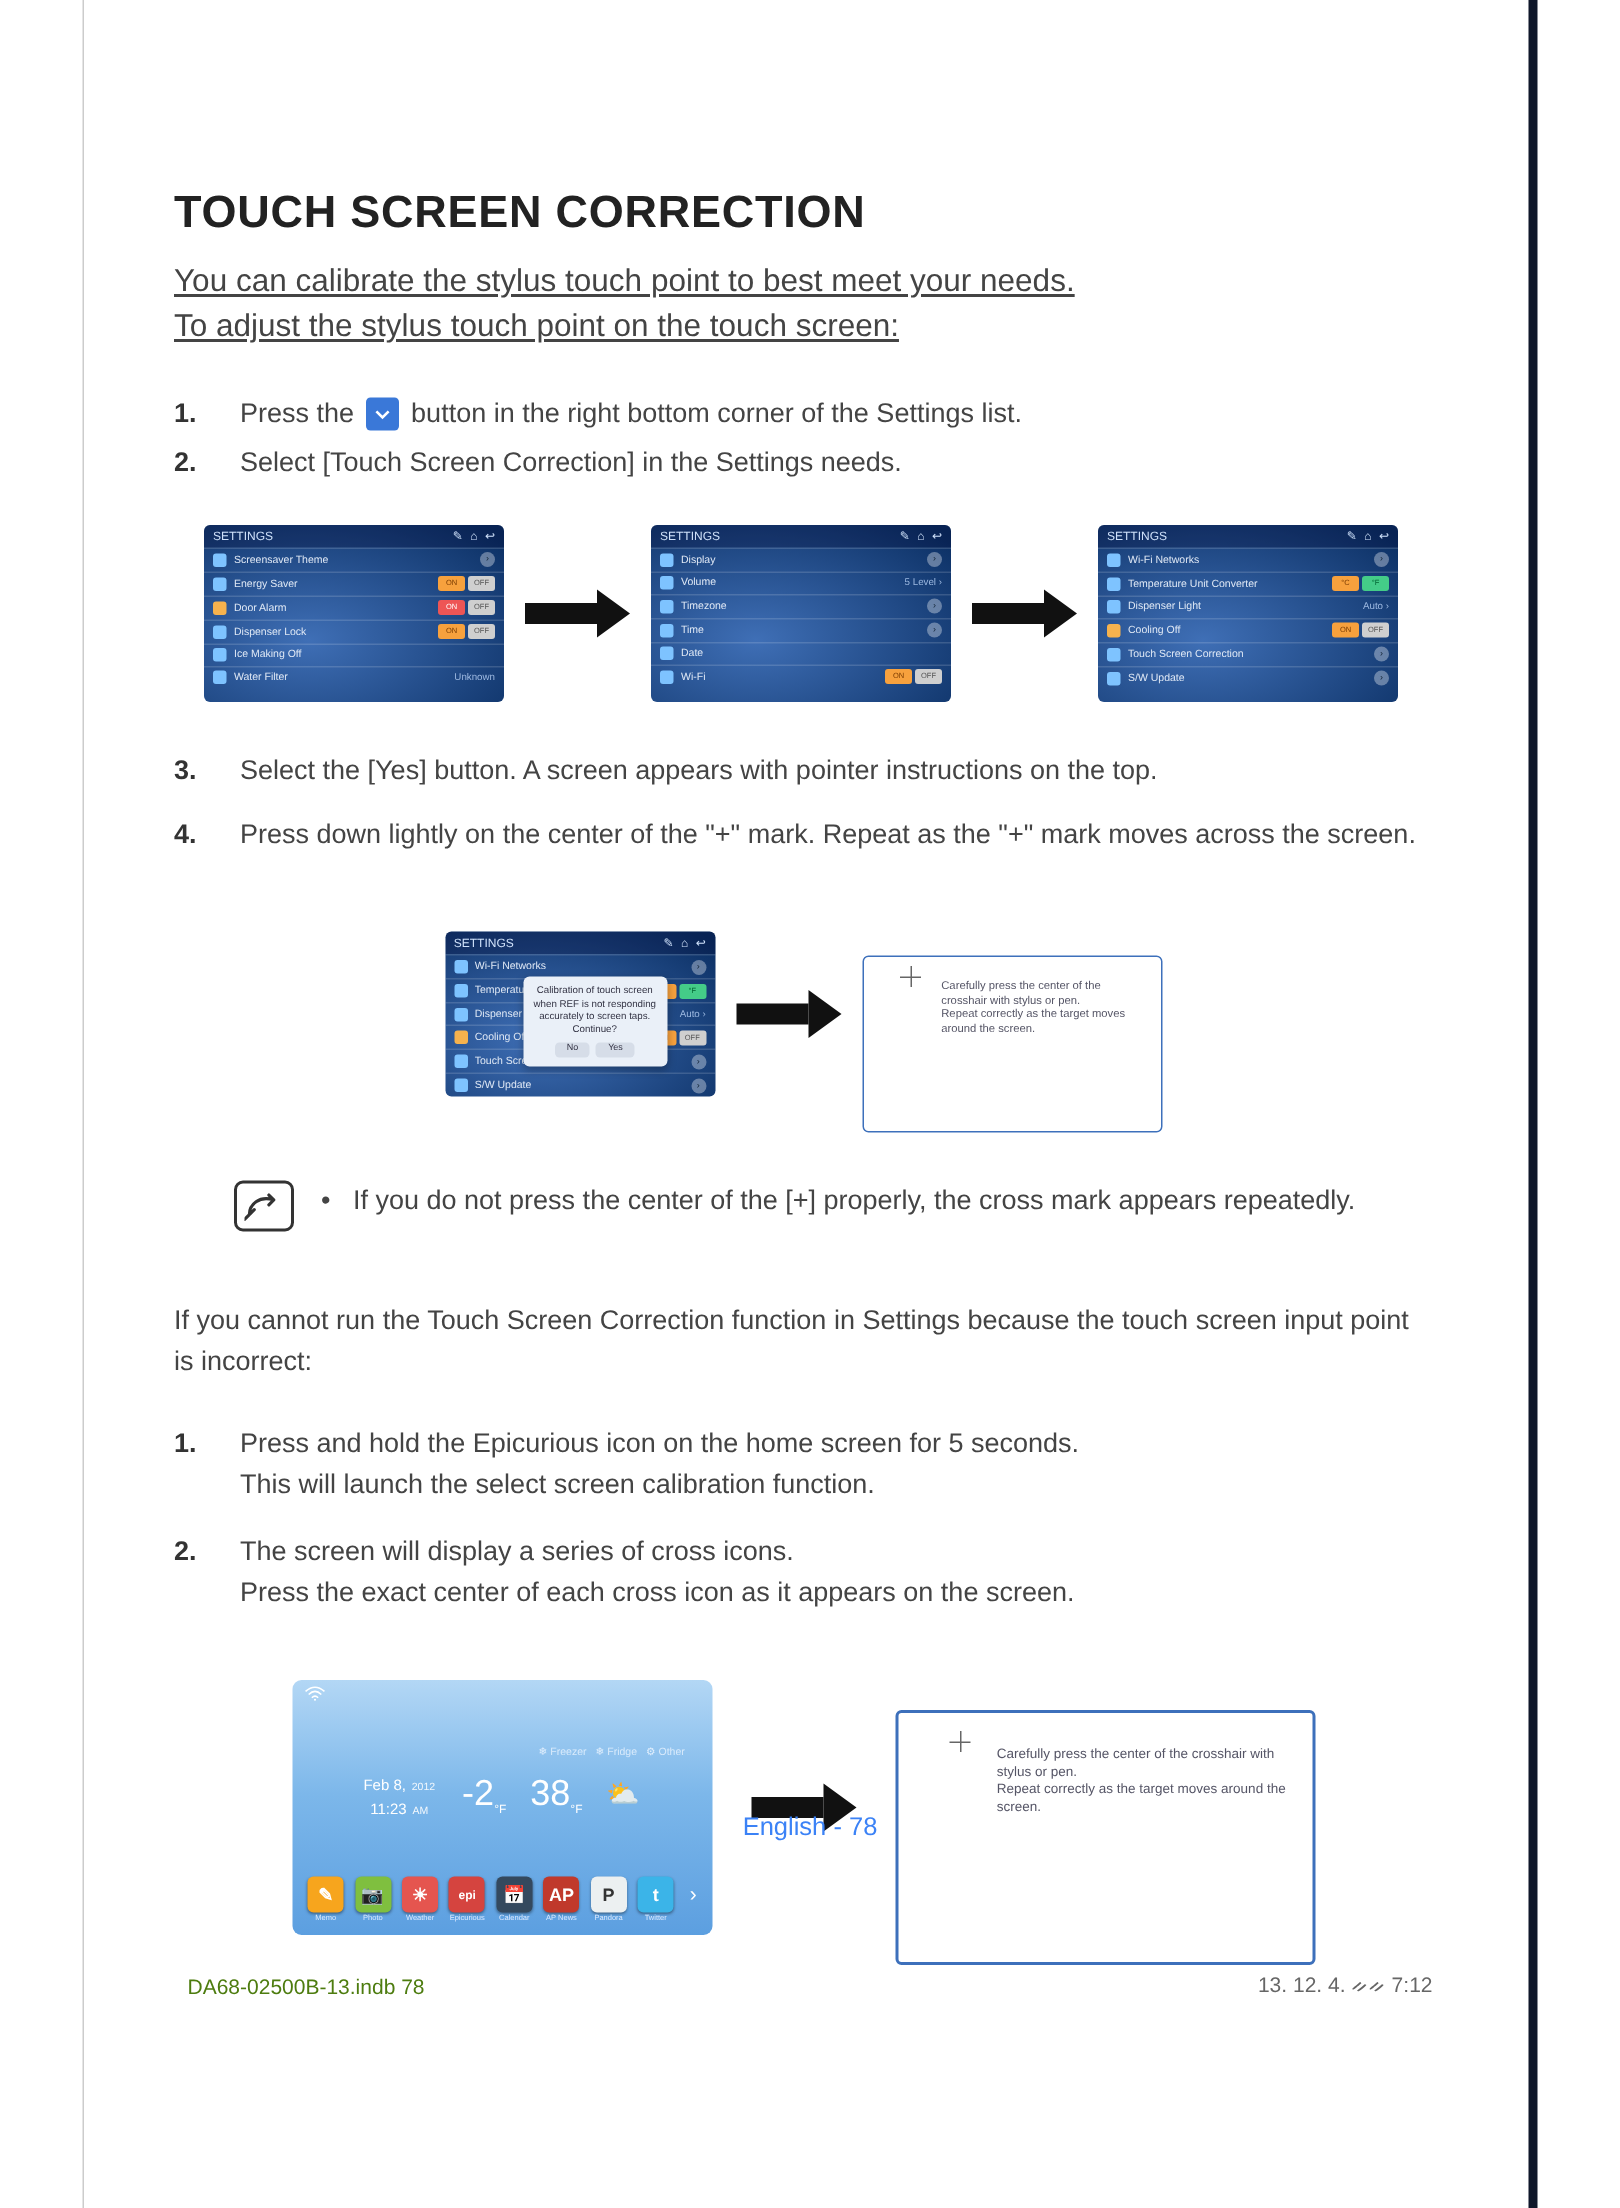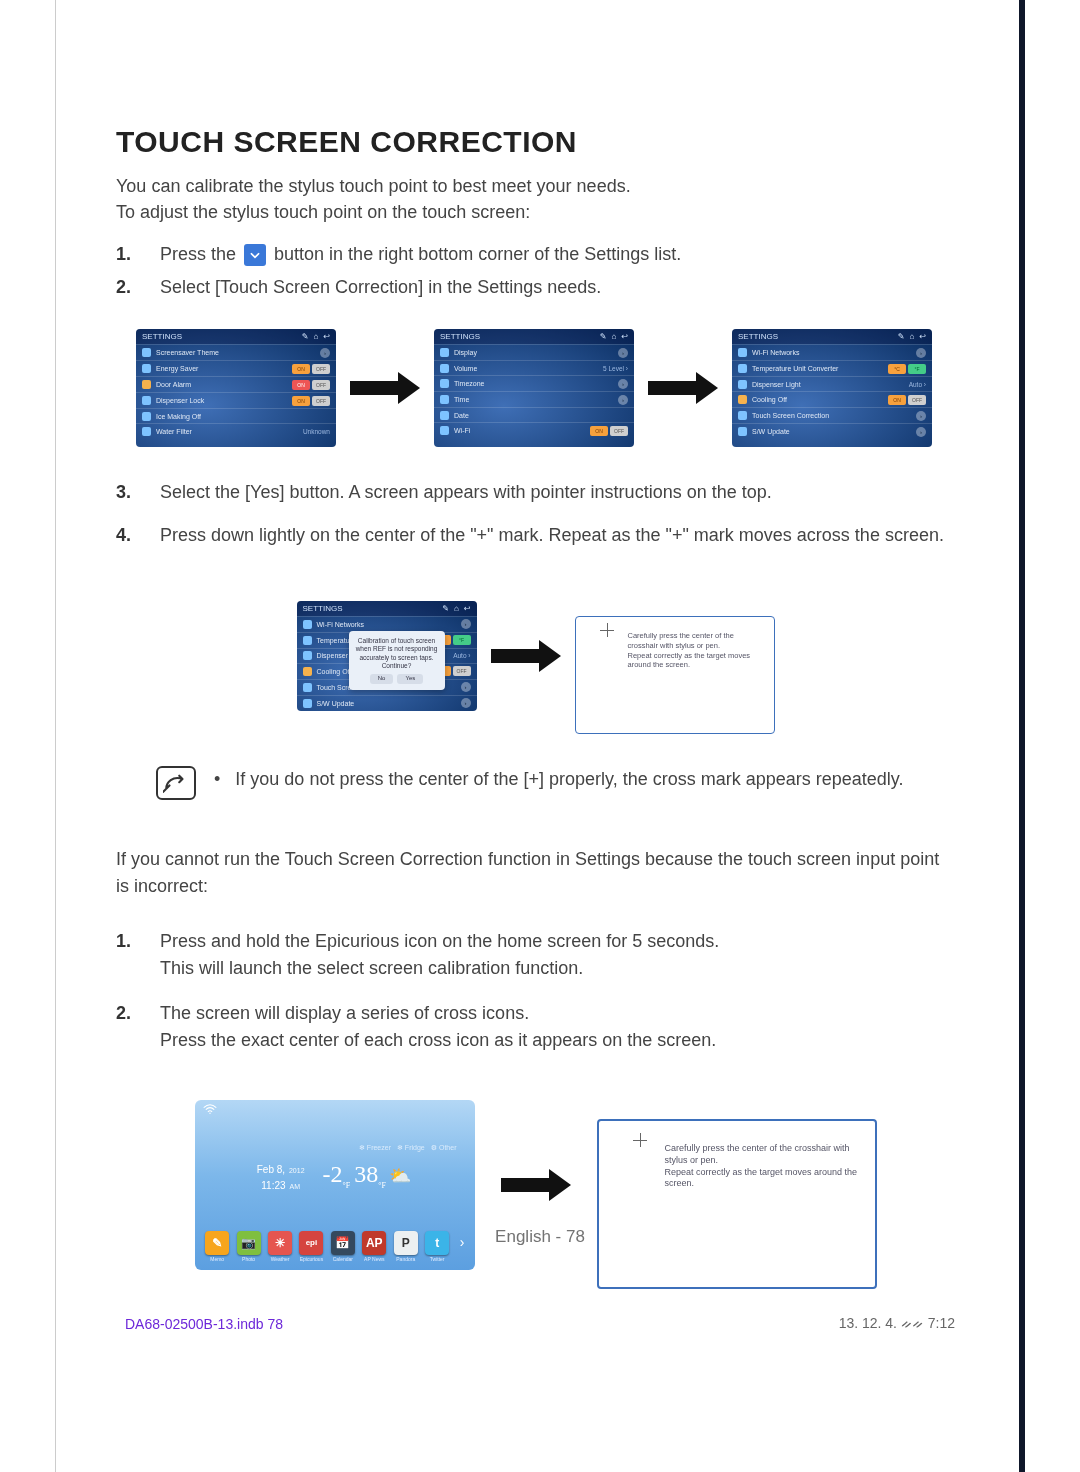--- a/index.html
+++ b/index.html
@@ -18,21 +18,21 @@
     border-right: 6px solid #0f172a;
     padding: 125px 64px 60px 60px;
   }
   h1.title {
     font-size: 30px;
     font-weight: 700;
     letter-spacing: 0.5px;
     color: #222;
     margin-bottom: 14px;
   }
-  .intro { font-size: 18px; line-height: 1.45; color: #444; margin-bottom: 16px; }
+  .intro { font-size: 21px; line-height: 1.45; color: #444; margin-bottom: 28px; text-decoration: underline; }
   ol.steps { list-style: none; }
   ol.steps > li { display: flex; gap: 16px; font-size: 18px; line-height: 1.5; color: #444; margin-bottom: 6px; }
   ol.steps > li .num { min-width: 28px; font-weight: 700; color: #333; }
   .inline-icon {
     display: inline-flex; align-items:center; justify-content:center;
     width: 22px; height: 22px; background:#3a78d8; border-radius:3px;
     vertical-align: middle; margin: 0 3px;
   }
   .inline-icon svg { width:14px; height:14px; }
 
@@ -93,32 +93,32 @@
 
   .note-row { display:flex; gap:18px; align-items:flex-start; margin:18px 0 46px 40px; font-size:18px; color:#444; line-height:1.45; }
   .note-icon {
     width:40px;height:34px;border:2.5px solid #333;border-radius:6px;
     display:flex;align-items:center;justify-content:center;flex:0 0 auto;
   }
   .note-icon svg { width:26px;height:22px; }
 
   .para { font-size:18px; line-height:1.5; color:#444; margin-top:10px; }
 
-  .footer-center { position:absolute; left:0; right:0; bottom:225px; text-align:center; font-size:17px; color:#737373; }
-  .footer-left { position:absolute; left:125px; bottom:140px; font-size:14px; color:#6d28d9; }
+  .footer-center { position:absolute; left:0; right:0; bottom:244px; text-align:center; font-size:17px; color:#3b82f6; }
+  .footer-left { position:absolute; left:125px; bottom:140px; font-size:14px; color:#4d7c0f; }
   .footer-right { position:absolute; right:125px; bottom:140px; font-size:14px; color:#666; }
 
   
   .shot-lg .topbar { height:18px; display:flex; align-items:center; padding:0 8px; gap:6px; }
   .shot-lg .topbar .wifi { width:14px; height:10px; }
   .shot-lg .widgets { position:absolute; top:60px; left:0; right:0; display:flex; justify-content:center; gap:18px; color:#fff; font-family:Arial; }
   .shot-lg .date { font-size:14px; text-align:center; font-weight:300; }
   .shot-lg .date .big { font-size:10px; }
   .shot-lg .date .small { font-size:7px; opacity:0.9; }
-  .shot-lg .temp-group { display:flex; gap:4px; align-items:center; font-size:24px; font-weight:300;font-family:Liberation Serif, serif; }
+  .shot-lg .temp-group { display:flex; gap:16px; align-items:center; font-size:24px; font-weight:300; }
   .shot-lg .mini-icons { position:absolute; top:44px; right:18px; display:flex; gap:6px; }
   .shot-lg .mini-icons span { font-size:7px; color:#eaf4ff; opacity:0.9; display:flex; align-items:center; gap:2px; }
   .shot-lg .dock {
     position:absolute; bottom:8px; left:10px; right:10px; height:40px;
     display:flex; gap:6px; align-items:flex-end; justify-content:center;
   }
   .shot-lg .dock .app { width:26px; display:flex; flex-direction:column; align-items:center; gap:1px; }
   .shot-lg .dock .app .tile { width:24px; height:24px; border-radius:4px; box-shadow:0 1px 2px rgba(0,0,0,0.4); display:flex;align-items:center;justify-content:center;font-size:12px;color:#fff;font-weight:700; }
   .shot-lg .dock .app .albl { font-size:5px; color:#dceaff; white-space:nowrap; }
   .shot-lg .dock .caret { color:#fff; font-size:14px; align-self:center; margin-left:4px; }

